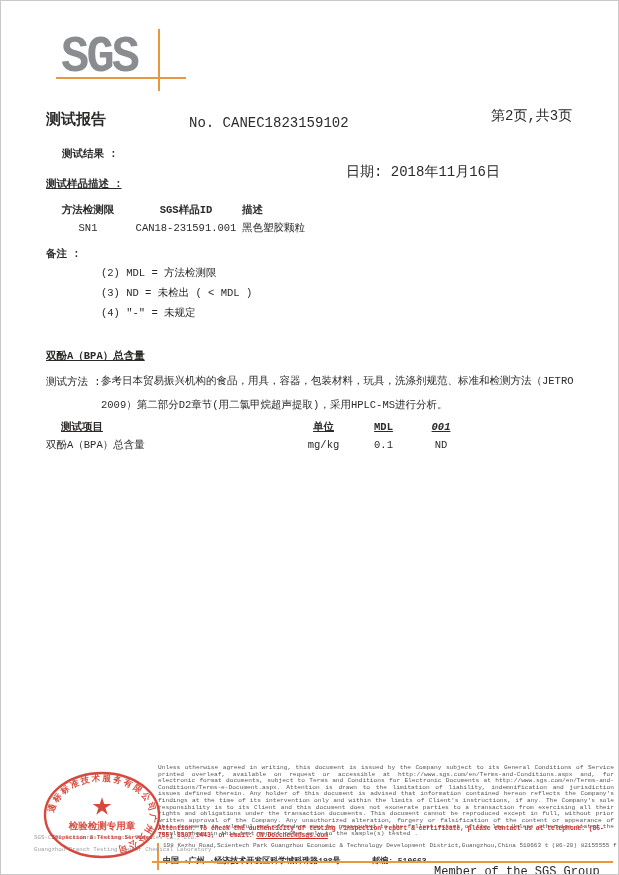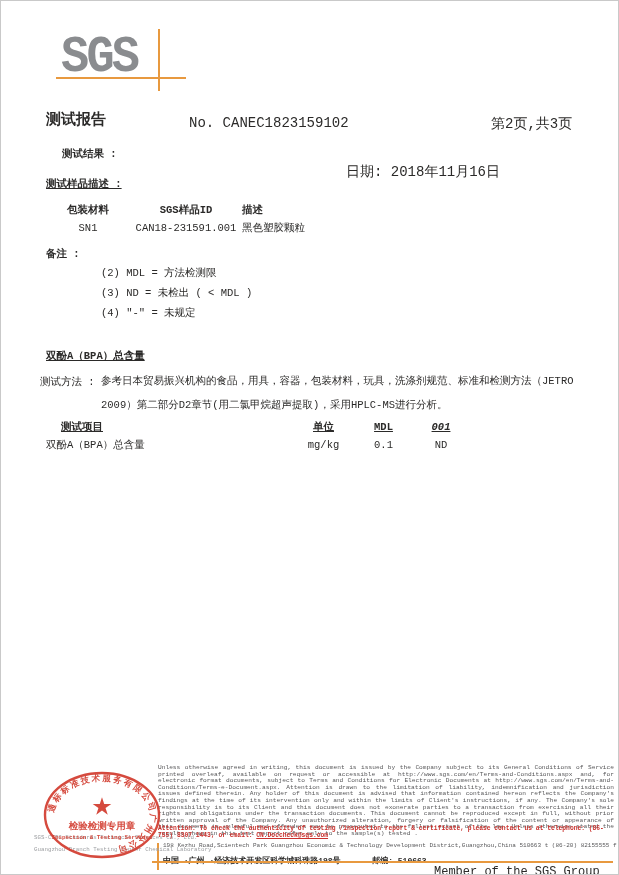--- a/index.html
+++ b/index.html
@@ -42,45 +42,45 @@
 
 <div class="page">
 
   <div class="abs sgs-word" style="left:60px;top:31px;">SGS</div>
   <div class="abs orange" style="left:55px;top:76px;width:130px;height:2px;"></div>
   <div class="abs orange" style="left:157px;top:28px;width:2px;height:62px;"></div>
 
   <div class="abs doc-title" style="left:45px;top:109px;">测试报告</div>
   <div class="abs hdr-meta" style="left:188px;top:114px;">No. CANEC1823159102</div>
   <div class="abs hdr-meta" style="left:345px;top:114px;margin-top:48px;">日期: 2018年11月16日</div>
-  <div class="abs hdr-meta" style="left:490px;top:114px;">第2页,共3页</div>
+  <div class="abs hdr-meta" style="left:490px;top:106px;">第2页,共3页</div>
 
   <div class="abs label bold" style="left:61px;top:146px;">测试结果 :</div>
 
   <div class="abs label bold und" style="left:45px;top:176px;">测试样品描述 :</div>
 
   <div class="abs tbl sample-tbl" style="left:45px;top:200px;">
-    <div class="cell c-center bold">包装材料</div>
+    <div class="cell c-center bold">方法检测限</div>
     <div class="cell c-center bold">SGS样品ID</div>
     <div class="cell c-left bold">描述</div>
     <div class="cell c-center">SN1</div>
     <div class="cell c-center">CAN18-231591.001</div>
     <div class="cell c-left">黑色塑胶颗粒</div>
   </div>
 
   <div class="abs label bold" style="left:45px;top:246px;">备注 :</div>
   <div class="abs" style="left:100px;top:262px;">
     <div class="notes-item">(2) MDL = 方法检测限</div>
     <div class="notes-item">(3) ND = 未检出 ( &lt; MDL )</div>
     <div class="notes-item">(4) "-" = 未规定</div>
   </div>
 
   <div class="abs label bold und" style="left:45px;top:348px;">双酚A（BPA）总含量</div>
 
-  <div class="abs label" style="left:39px;top:374px;">测试方法 :</div>
+  <div class="abs label" style="left:45px;top:374px;">测试方法 :</div>
   <div class="abs method-text" style="left:100px;top:368px;">参考日本贸易振兴机构的食品，用具，容器，包装材料，玩具，洗涤剂规范、标准和检测方法（JETRO 2009）第二部分D2章节(用二氯甲烷超声提取)，采用HPLC-MS进行分析。</div>
 
   <div class="abs tbl result-tbl" style="left:45px;top:417px;">
     <div class="cell c-left bold" style="padding-left:15px;"><span class="und">测试项目</span></div>
     <div class="cell c-center bold"><span class="und">单位</span></div>
     <div class="cell c-center bold"><span class="und">MDL</span></div>
     <div class="cell c-center bold" style="font-style:italic;"><span class="und">001</span></div>
     <div class="cell c-left">双酚A（BPA）总含量</div>
     <div class="cell c-center">mg/kg</div>
     <div class="cell c-center">0.1</div>

